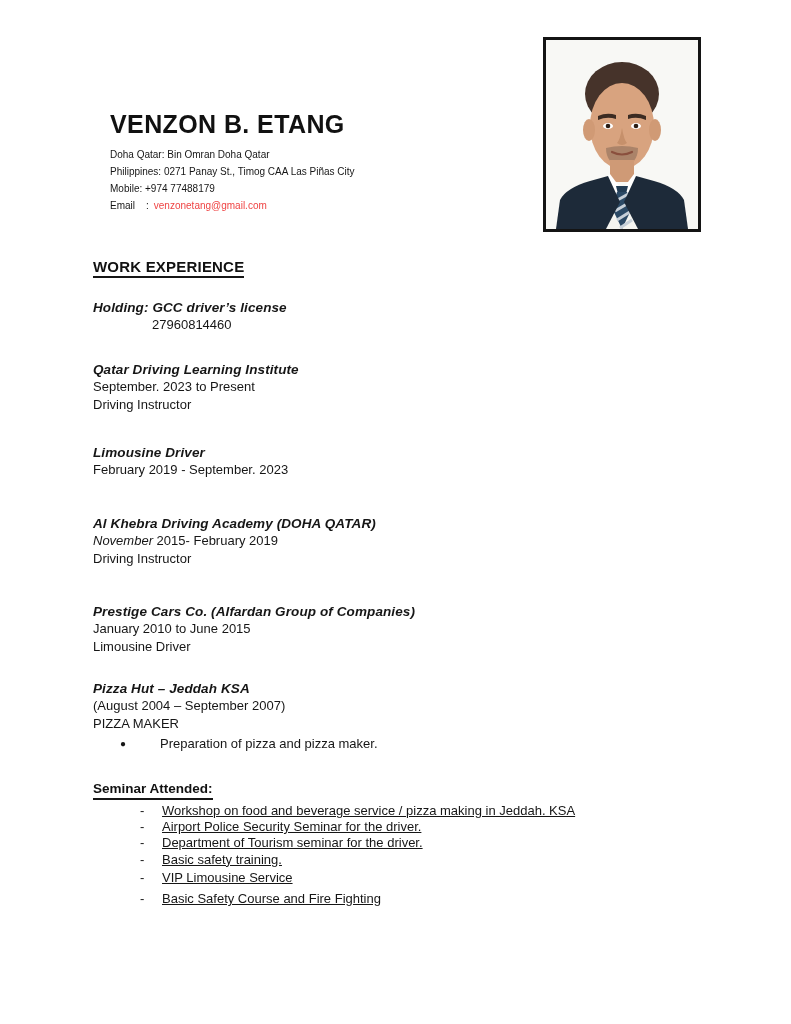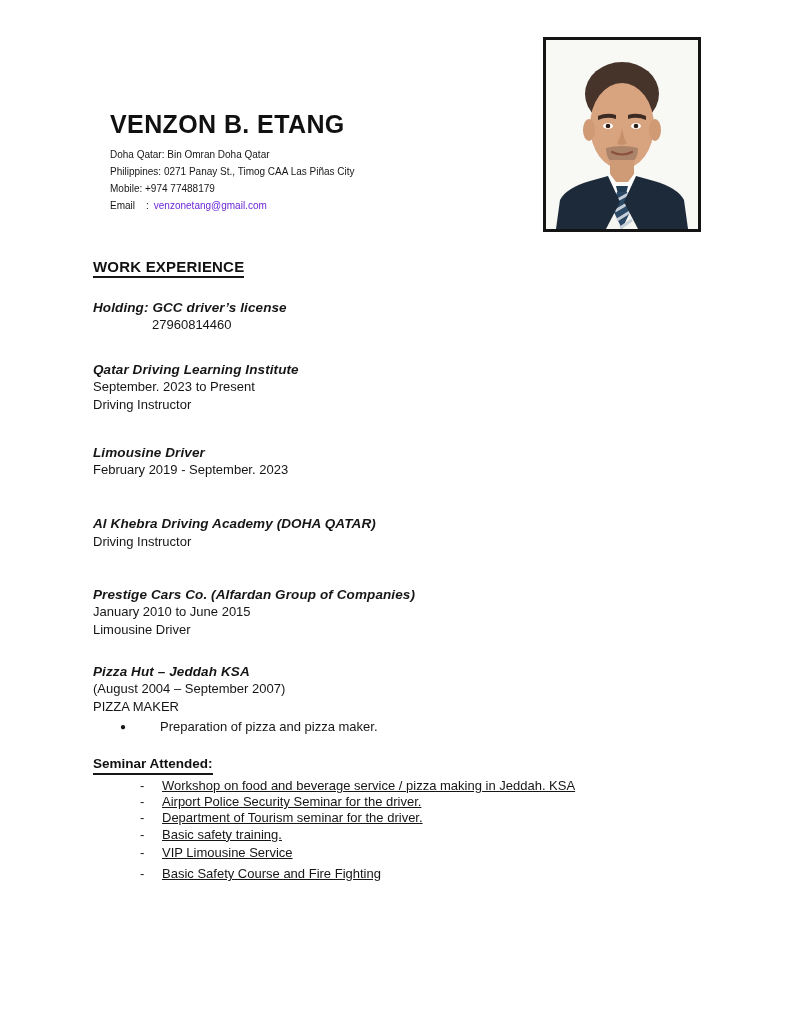--- a/index.html
+++ b/index.html
@@ -20,21 +20,21 @@
   .name {
     font-size: 25px;
     font-weight: 700;
     letter-spacing: 0.4px;
     margin: 0 0 7px 0;
     color: #111;
   }
   .contact { font-size: 10px; line-height: 17px; }
   .contact-line { white-space: nowrap; }
   .email-sep { display: inline-block; margin-left: 11px; margin-right: 5px; }
-  .email-link { color: #6d28d9; text-decoration: none; cursor: pointer; }
+  .email-link { color: #ef4444; text-decoration: none; cursor: pointer; }
 
   
   .photo {
     position: absolute;
     left: 543px;
     top: 37px;
     width: 158px;
     height: 195px;
     border: 3px solid #141414;
     background: #f8f8f5;
@@ -75,21 +75,21 @@
   .job-prestige { margin-top: 36px; }
   .job-pizzahut { margin-top: 25px; }
   .job-role { margin-top: 1px; }
   .italic { font-style: italic; }
 
   .bullet-row { display: flex; margin-top: 3px; padding-left: 27px; }
   .bullet-marker { width: 40px; font-size: 10px; line-height: 17px; }
   .bullet-text { flex: 1; }
 
   
-  .seminars { margin-top: 20px; }
+  .seminars { margin-top: 28px; }
   .seminar-heading {
     display: inline-block;
     font-size: 13.5px;
     font-weight: 700;
     margin: 0;
     padding-bottom: 1px;
     border-bottom: 2px solid #161616;
     color: #111;
   }
   .seminar-list { list-style: none; margin: 3px 0 0 0; padding: 0; }
@@ -176,20 +176,24 @@
       <div class="job-role">Driving Instructor</div>
     </div>
 
     <div class="job job-limo">
       <div class="entry-title">Limousine Driver</div>
       <div class="job-period">February 2019 - September. 2023</div>
     </div>
 
     <div class="job job-alkhebra">
       <div class="entry-title">Al Khebra Driving Academy (DOHA QATAR)</div>
+      <div class="job-period">
+        <span class="italic">November</span>
+        <span>2015- February 2019</span>
+      </div>
       <div class="job-role">Driving Instructor</div>
     </div>
 
     <div class="job job-prestige">
       <div class="entry-title">Prestige Cars Co. (Alfardan Group of Companies)</div>
       <div class="job-period">January 2010 to June 2015</div>
       <div class="job-role">Limousine Driver</div>
     </div>
 
     <div class="job job-pizzahut">

